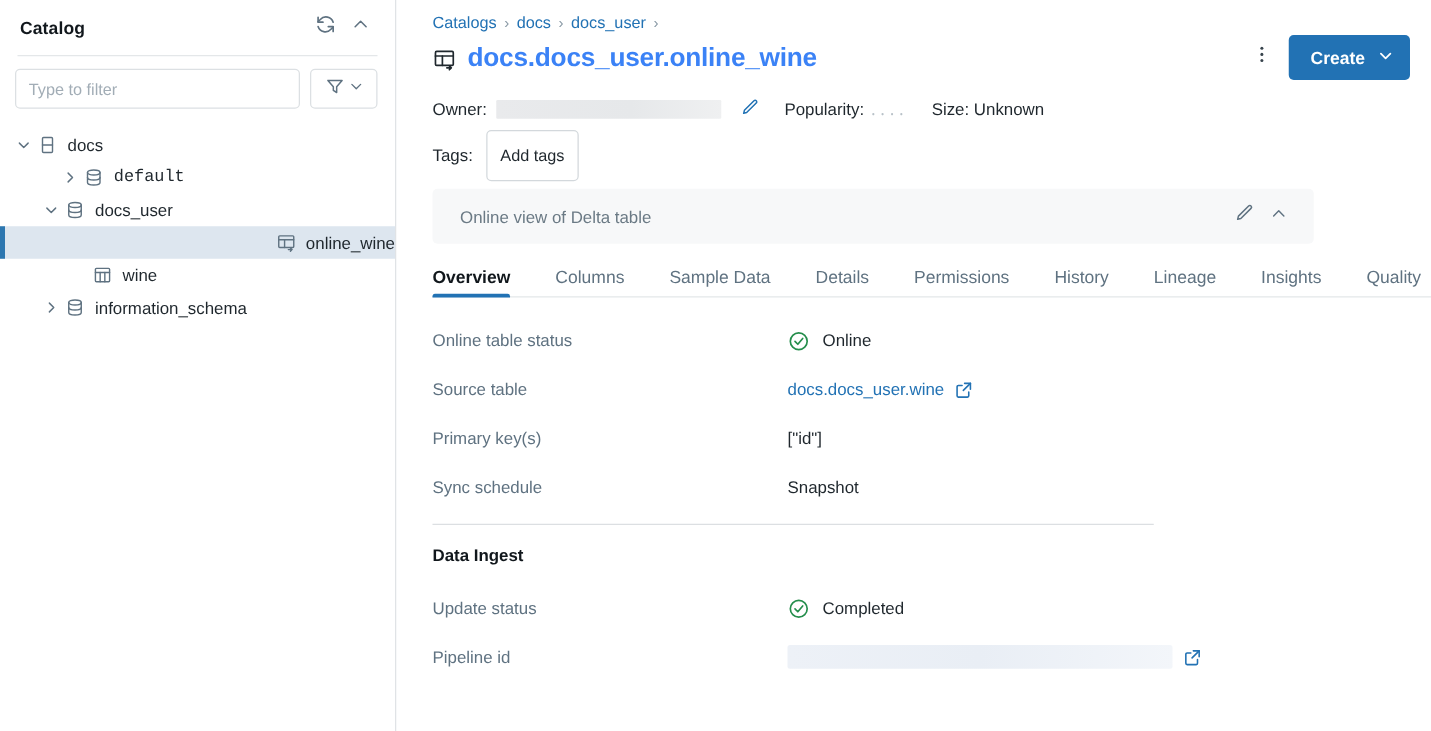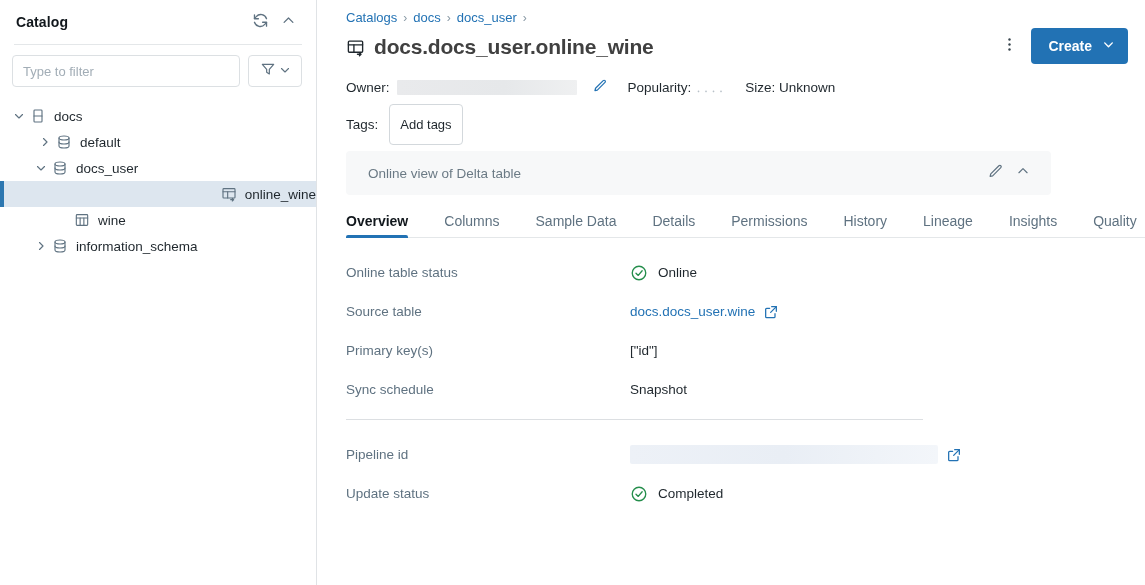--- a/index.html
+++ b/index.html
@@ -77,21 +77,21 @@
   .breadcrumb {
     display: flex; align-items: center; gap: 6px;
     font-size: 13px; padding-top: 9px; height: 26px;
   }
   .crumb { color: #2272b4; cursor: pointer; }
   .crumb-sep { color: #8a9aa6; font-size: 12px; }
 
   .title-row { display: flex; align-items: center; margin-top: 4px; height: 34px; }
   .title-icon { color: #1f272d; display: flex; align-items: center; margin-right: 9px; }
   .page-title {
-    font-size: 21px; font-weight: 700; color: #404040; letter-spacing: -.2px;
+    font-size: 21px; font-weight: 700; color: #3b82f6; letter-spacing: -.2px;
   }
   .title-actions {
     position: absolute; right: 17px; top: 28px;
     display: flex; align-items: center; gap: 8px; justify-content: center;
   }
   .kebab {
     width: 28px; height: 28px; display: flex; align-items: center;
     justify-content: center; border-radius: 4px; cursor: pointer; color: #38444d;
   }
   .create-btn {
@@ -230,21 +230,21 @@
             </svg>
           </span>
           <span class="tree-icon">
             <svg width="16" height="16" viewBox="0 0 24 24" fill="none" stroke="currentColor" stroke-width="1.7" stroke-linecap="round" stroke-linejoin="round">
               <rect x="6" y="3" width="12" height="18" rx="1.3"></rect>
               <line x1="6" y1="12" x2="18" y2="12"></line>
             </svg>
           </span>
           <span class="tree-label">docs</span>
         </div>
-        <div class="tree-row" style="padding-left: 36px;">
+        <div class="tree-row" style="padding-left: 47px; font-family: Liberation Mono, monospace;">
           <span class="twisty">
             <svg width="12" height="12" viewBox="0 0 24 24" fill="none" stroke="currentColor" stroke-width="2.3" stroke-linecap="round" stroke-linejoin="round">
               <polyline points="9 5 16 12 9 19"></polyline>
             </svg>
           </span>
           <span class="tree-icon">
             <svg width="16" height="16" viewBox="0 0 24 24" fill="none" stroke="currentColor" stroke-width="1.7" stroke-linecap="round" stroke-linejoin="round">
               <ellipse cx="12" cy="6" rx="7.5" ry="3"></ellipse>
               <path d="M4.5 6v12c0 1.66 3.36 3 7.5 3s7.5-1.34 7.5-3V6"></path>
               <path d="M4.5 12c0 1.66 3.36 3 7.5 3s7.5-1.34 7.5-3"></path>
@@ -438,47 +438,48 @@
         </div>
         <div class="detail-row">
           <div class="d-label">Sync schedule</div>
           <div class="d-value">
             <span>Snapshot</span>
           </div>
         </div>
       </div>
 
     <div class="section-div"></div>
+    <div class="section-title">Data Ingest</div>
 
     <div class="detail-list">
-      <div class="detail-row">
-        <div class="d-label">Pipeline id</div>
-        <div class="d-value">
-          <span class="redact-pipeline"></span>
-          <span class="ext-icon">
-            <svg width="16" height="16" viewBox="0 0 24 24" fill="none" stroke="currentColor" stroke-width="1.9" stroke-linecap="round" stroke-linejoin="round">
-              <path d="M13 4h7v7"></path>
-                <path d="M20 4l-8.5 8.5"></path>
-              <path d="M18 14.5V19a1.5 1.5 0 0 1-1.5 1.5h-11A1.5 1.5 0 0 1 4 19V8a1.5 1.5 0 0 1 1.5-1.5H10"></path>
-            </svg>
-          </span>
-        </div>
-      </div>
-
       <div class="detail-row">
         <div class="d-label">Update status</div>
         <div class="d-value">
           <span class="status-ok">
             <span style="display:flex;color:#258e4c;">
               <svg width="18" height="18" viewBox="0 0 24 24" fill="none" stroke="currentColor" stroke-width="1.8" stroke-linecap="round" stroke-linejoin="round">
                 <circle cx="12" cy="12" r="9"></circle>
                   <polyline points="8 12.2 11 15.2 16.2 9"></polyline>
               </svg>
             </span>
             <span>Completed</span>
           </span>
         </div>
       </div>
 
+      <div class="detail-row">
+        <div class="d-label">Pipeline id</div>
+        <div class="d-value">
+          <span class="redact-pipeline"></span>
+          <span class="ext-icon">
+            <svg width="16" height="16" viewBox="0 0 24 24" fill="none" stroke="currentColor" stroke-width="1.9" stroke-linecap="round" stroke-linejoin="round">
+              <path d="M13 4h7v7"></path>
+                <path d="M20 4l-8.5 8.5"></path>
+              <path d="M18 14.5V19a1.5 1.5 0 0 1-1.5 1.5h-11A1.5 1.5 0 0 1 4 19V8a1.5 1.5 0 0 1 1.5-1.5H10"></path>
+            </svg>
+          </span>
+        </div>
+      </div>
+
     </div>
 
   </section>
 </div>
 
 </body></html>

